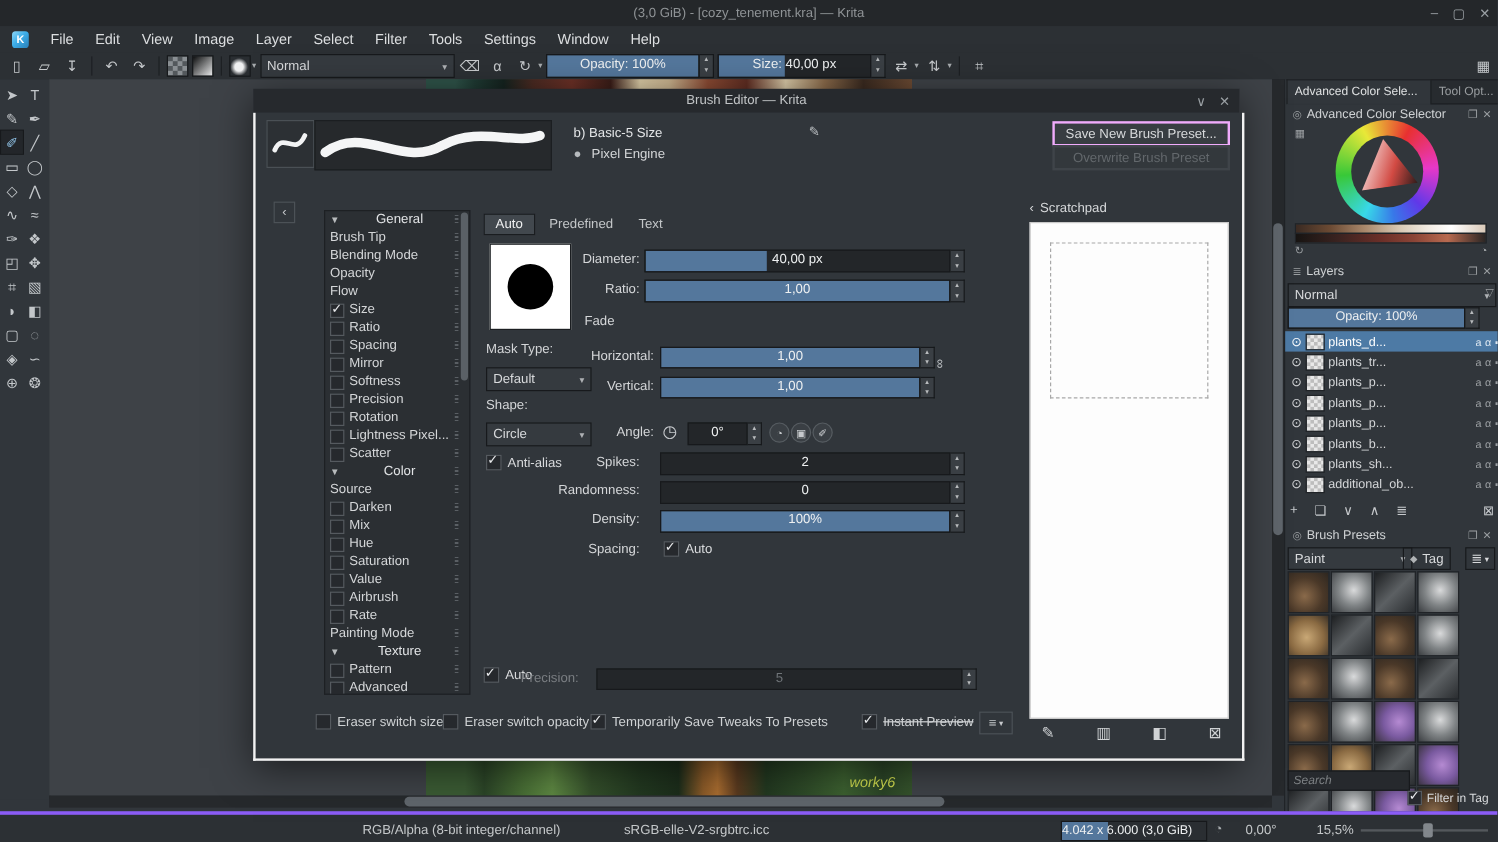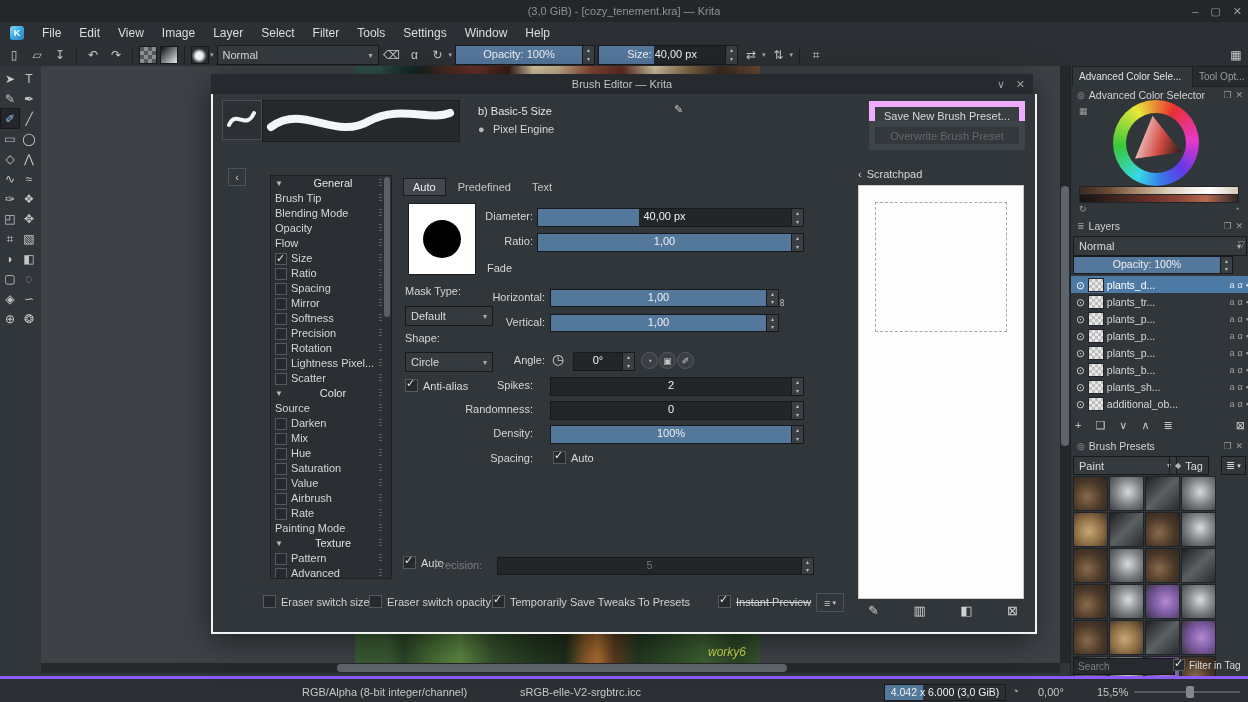--- a/index.html
+++ b/index.html
@@ -72,30 +72,30 @@
   .v1{background:radial-gradient(ellipse at 40% 60%,#8a6a4a,#4a3828 55%,#2c2620 100%)}
   .v2{background:radial-gradient(ellipse at 55% 45%,#d9dadb,#808486 50%,#3a3d40 100%)}
   .v3{background:linear-gradient(135deg,#1d1f21,#5c6063 50%,#2a2d30 100%)}
   .v4{background:radial-gradient(ellipse at 45% 55%,#c9a876,#8a6a42 55%,#3a3026 100%)}
   .v5{background:radial-gradient(circle at 60% 50%,#b58ad2,#7a5aa0 50%,#3a3340 100%)}
   .search{background:#26292d;border:1px solid #17191c;color:#c6c9cc;height:15px;font-size:10px;padding:0 4px;font-family:"Liberation Sans",sans-serif}
   .search::placeholder{color:#7d8184}
   
   #statusbar{position:absolute;left:0;top:676px;width:1248px;height:26px;background:#2c3034;border-top:3px solid #8b5cf6;color:#c4c7c9}
   .size-widget{position:absolute;left:884px;top:5px;width:120px;height:15px;border:1px solid #17191c;
-    background:linear-gradient(90deg,#54779c 0 38px,#2a2e32 38px);text-align:center;line-height:14px;color:#eef0f1;font-size:10.5px;white-space:nowrap}
+    background:linear-gradient(90deg,#54779c 0 38px,#2a2e32 38px);text-align:left;line-height:14px;color:#eef0f1;font-size:10.5px;white-space:nowrap}
   .zoom-track{position:absolute;left:1134px;top:12px;width:106px;height:2px;background:#54585c}
   .zoom-handle{position:absolute;left:1186px;top:7px;width:8px;height:12px;background:#82878c;border-radius:2px}
   
   #dialog{position:absolute;left:211px;top:74px;width:822px;height:558px;z-index:10;box-shadow:0 8px 30px rgba(0,0,0,.55)}
   #dlg-title{position:absolute;left:0;top:0;width:822px;height:20px;background:#26292d;
              display:flex;align-items:center;justify-content:center;color:#c0c3c5}
   #dlg-body{position:absolute;left:0;top:20px;width:822px;height:538px;background:#31363b;
             border:2px solid #f2f2f2;border-top:none}
-  .btn{background:#383d42;border:6px solid #f0abfc;color:#d7d9db;height:17px;display:flex;align-items:center;justify-content:center;font-size:11px;padding:0 6px}
+  .btn{background:#383d42;border:2px solid #f0abfc;color:#d7d9db;height:17px;display:flex;align-items:center;justify-content:center;font-size:11px;padding:0 6px}
   .btn.disabled{color:#63686c;border-color:#3f4449;background:#33383c}
   .opt-list{position:absolute;left:57px;top:81px;width:120px;height:402px;background:#2b2f33;border:1px solid #1d2023;overflow:hidden}
   .opt-row{position:relative;height:15px;line-height:15px;display:flex;align-items:center;padding-left:4px;font-size:11px;color:#d4d6d8}
   .opt-row::after{content:"";position:absolute;right:9px;top:3px;bottom:3px;width:3px;
      background:repeating-linear-gradient(#5a5f64 0 1px,transparent 1px 3px)}
   .opt-row.hdr{justify-content:center;gap:4px;color:#e2e4e6}
   .opt-row.hdr .tri-d{position:absolute;left:4px;font-size:8px;color:#b8bbbd}
   .cb{width:11px;height:11px;border:1px solid #555a5f;background:#26292d;display:inline-block;position:relative;flex:none}
   .cb.checked::after{content:"✓";position:absolute;left:0;top:-3px;font-size:11px;color:#e8eaec}
   .cb.small{width:10px;height:10px}
@@ -413,21 +413,21 @@
         <div class="pcell v4"></div>
         <div class="pcell v3"></div>
         <div class="pcell v5"></div>
       <div class="pcell v3"></div>
         <div class="pcell v2"></div>
         <div class="pcell v5"></div>
         <div class="pcell v1"></div>
         <div class="pcell v2"></div>
     </div>
 
-    <input class="search" style="position: absolute; left: 2px; top: 592px; width: 92px;" placeholder="Search">
+    <input class="search" style="position: absolute; left: 2px; top: 576px; width: 92px; font-style: italic;" placeholder="Search">
     <div style="position:absolute;left:102px;top:593px;display:flex;align-items:center;gap:4px;font-size:10px">
       <span class="cb small checked"></span>
       <span>Filter in Tag</span>
       </div>
   </div>
 
   <div id="statusbar">
     <span class="abs" style="left:302px;top:7px">RGB/Alpha (8-bit integer/channel)</span>
     <span class="abs" style="left:520px;top:7px">sRGB-elle-V2-srgbtrc.icc</span>
     <div class="size-widget">

